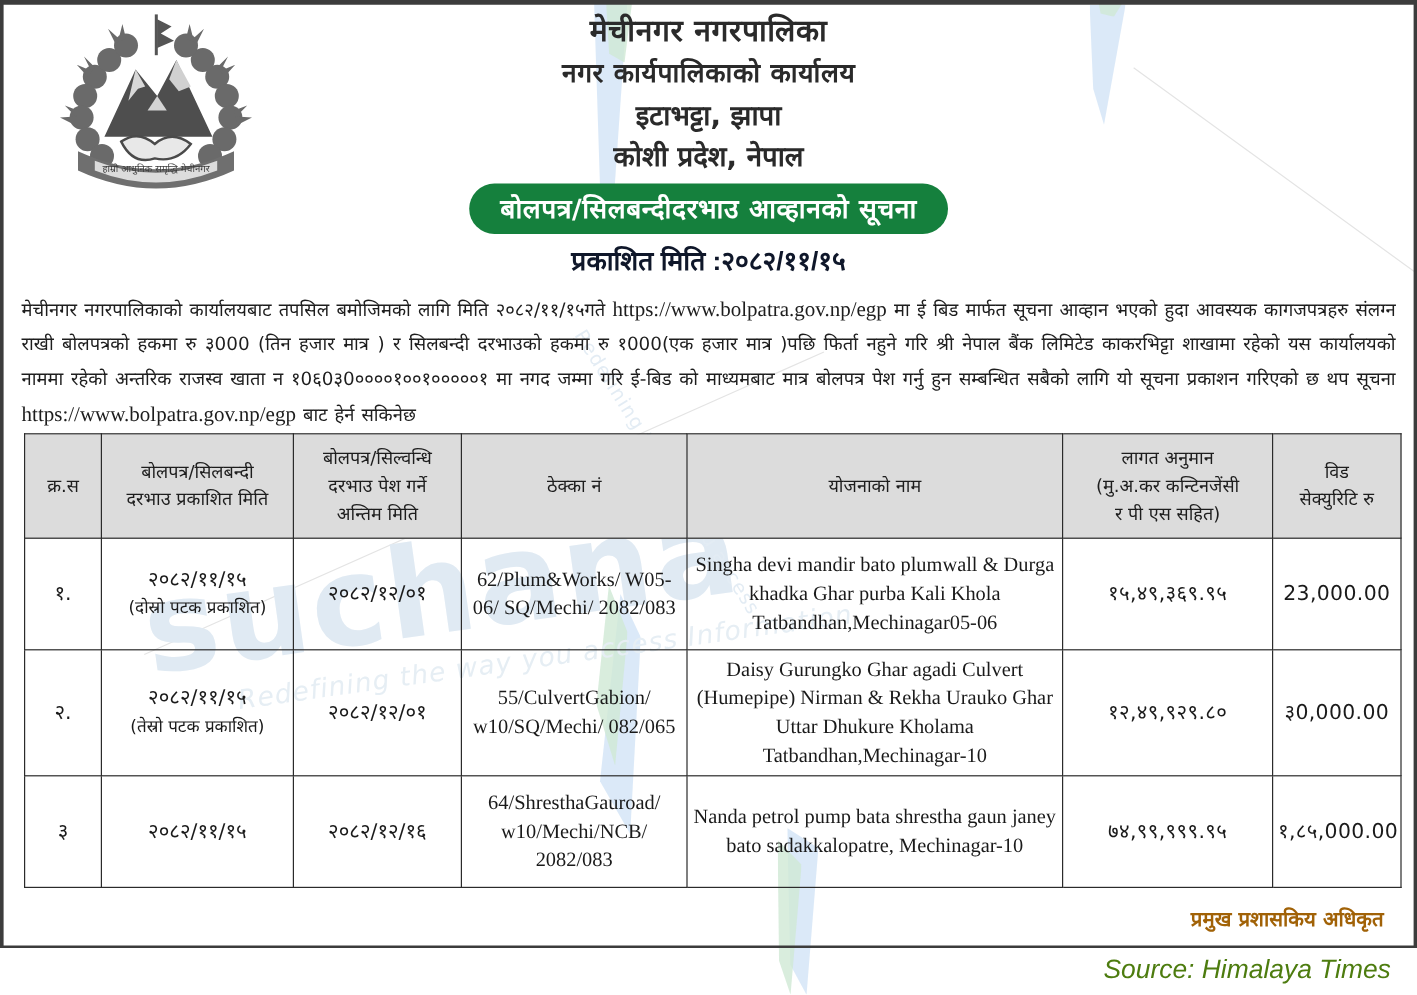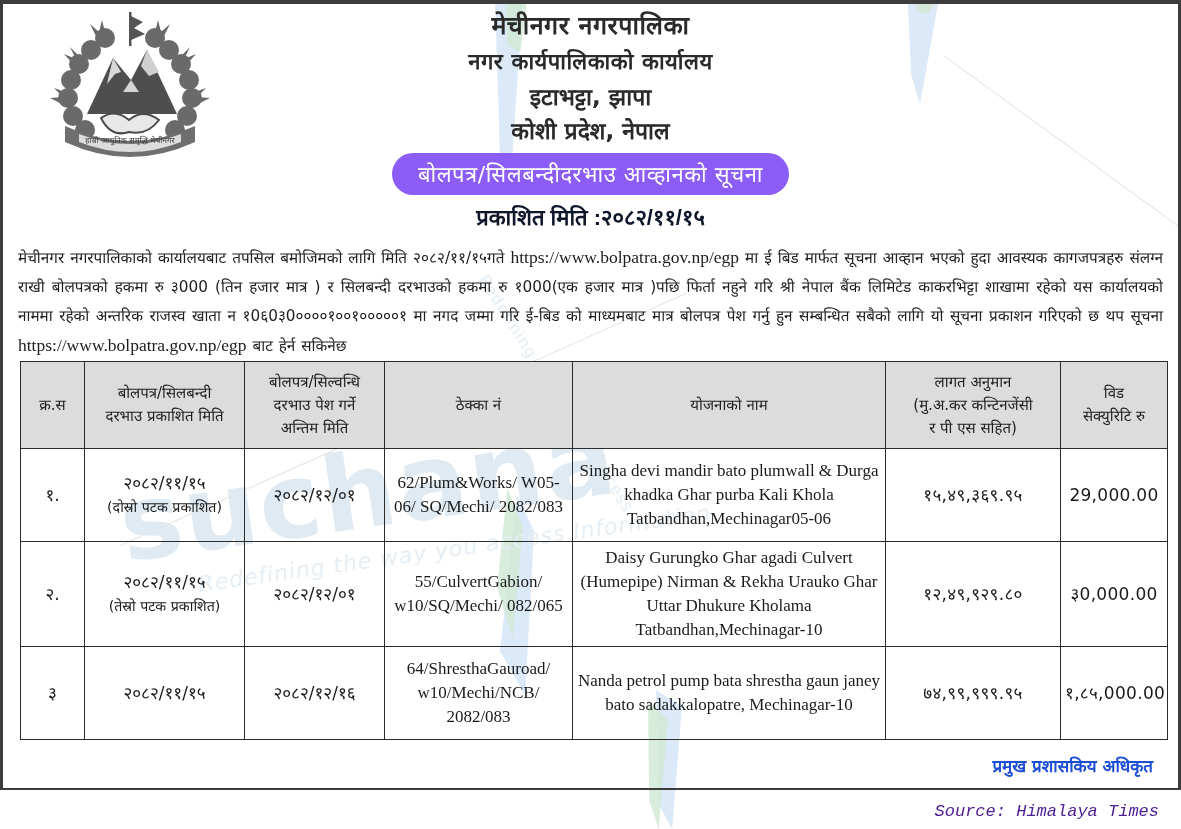--- a/index.html
+++ b/index.html
@@ -117,24 +117,24 @@
   .org-l2 { font-size: 22px; line-height: 36px; letter-spacing: .5px;}
   .org-l3 { font-size: 23px; line-height: 34px;}
   .org-l4 { font-size: 23px; line-height: 34px;}
 
   .banner-wrap {
     margin-top: 5px;
     text-align: center;
   }
   .banner {
     display: inline-block;
-    background: #8b5cf6;
+    background: #15803d;
     color: #ffffff;
     font-family: "DejaVu Sans", sans-serif;
-    font-weight: 400;
+    font-weight: 700;
     font-size: 22px;
     padding: 5px 26px 7px 26px;
     border-radius: 22px;
     letter-spacing: .5px;
   }
   .pubdate {
     margin-top: 6px;
     font-family: Liberation Sans, sans-serif;
     font-weight: 700;
     font-size: 22px;
@@ -227,31 +227,31 @@
 
   
   .signature {
     position: relative;
     z-index: 3;
     text-align: right;
     margin: 14px 28px 0 0;
     font-family: "DejaVu Sans", sans-serif;
     font-weight: 700;
     font-size: 17px;
-    color: #1d4ed8;
+    color: #a16207;
   }
   .source {
     position: absolute;
     right: 22px;
     bottom: 8px;
     z-index: 3;
-    font-family: Liberation Mono, monospace;
+    font-family: Liberation Sans, sans-serif;
     font-style: italic;
-    font-size: 17px;
-    color: #4c1d95;
+    font-size: 22px;
+    color: #4d7c0f;
   }
 </style>
 </head>
 <body>
 
 <div id="page">
 
   <div class="wm-layer">
     <div class="wm-blue-ribbon" style="left:495px; top:0px; width:28px; height:170px; clip-path: polygon(0 0, 100% 0, 58% 100%, 18% 92%);"></div>
     <div class="wm-green-ribbon" style="left:505px; top:0px; width:22px; height:52px; clip-path: polygon(0 0, 100% 0, 70% 100%, 12% 86%);"></div>
@@ -389,21 +389,21 @@
         <tr class="r1">
           <td class="dev">१.</td>
           <td class="dev">
             <span>२०८२/११/१५</span>
             <span class="sub">(दोस्रो पटक प्रकाशित)</span>
           </td>
           <td class="dev">२०८२/१२/०१</td>
           <td class="lat">62/Plum&amp;Works/ W05-06/ SQ/Mechi/ 2082/083</td>
           <td class="lat">Singha devi mandir bato plumwall &amp; Durga khadka Ghar purba Kali Khola Tatbandhan,Mechinagar05-06</td>
           <td class="money">१५,४९,३६९.९५</td>
-          <td class="money">29,000.00</td>
+          <td class="money">23,000.00</td>
         </tr>
         <tr class="r2">
           <td class="dev">२.</td>
           <td class="dev">
             <span>२०८२/११/१५</span>
             <span class="sub">(तेस्रो  पटक प्रकाशित)</span>
           </td>
           <td class="dev">२०८२/१२/०१</td>
           <td class="lat">55/CulvertGabion/ w10/SQ/Mechi/ 082/065</td>
           <td class="lat">Daisy Gurungko Ghar agadi Culvert (Humepipe) Nirman &amp; Rekha Urauko Ghar Uttar Dhukure Kholama Tatbandhan,Mechinagar-10</td>

